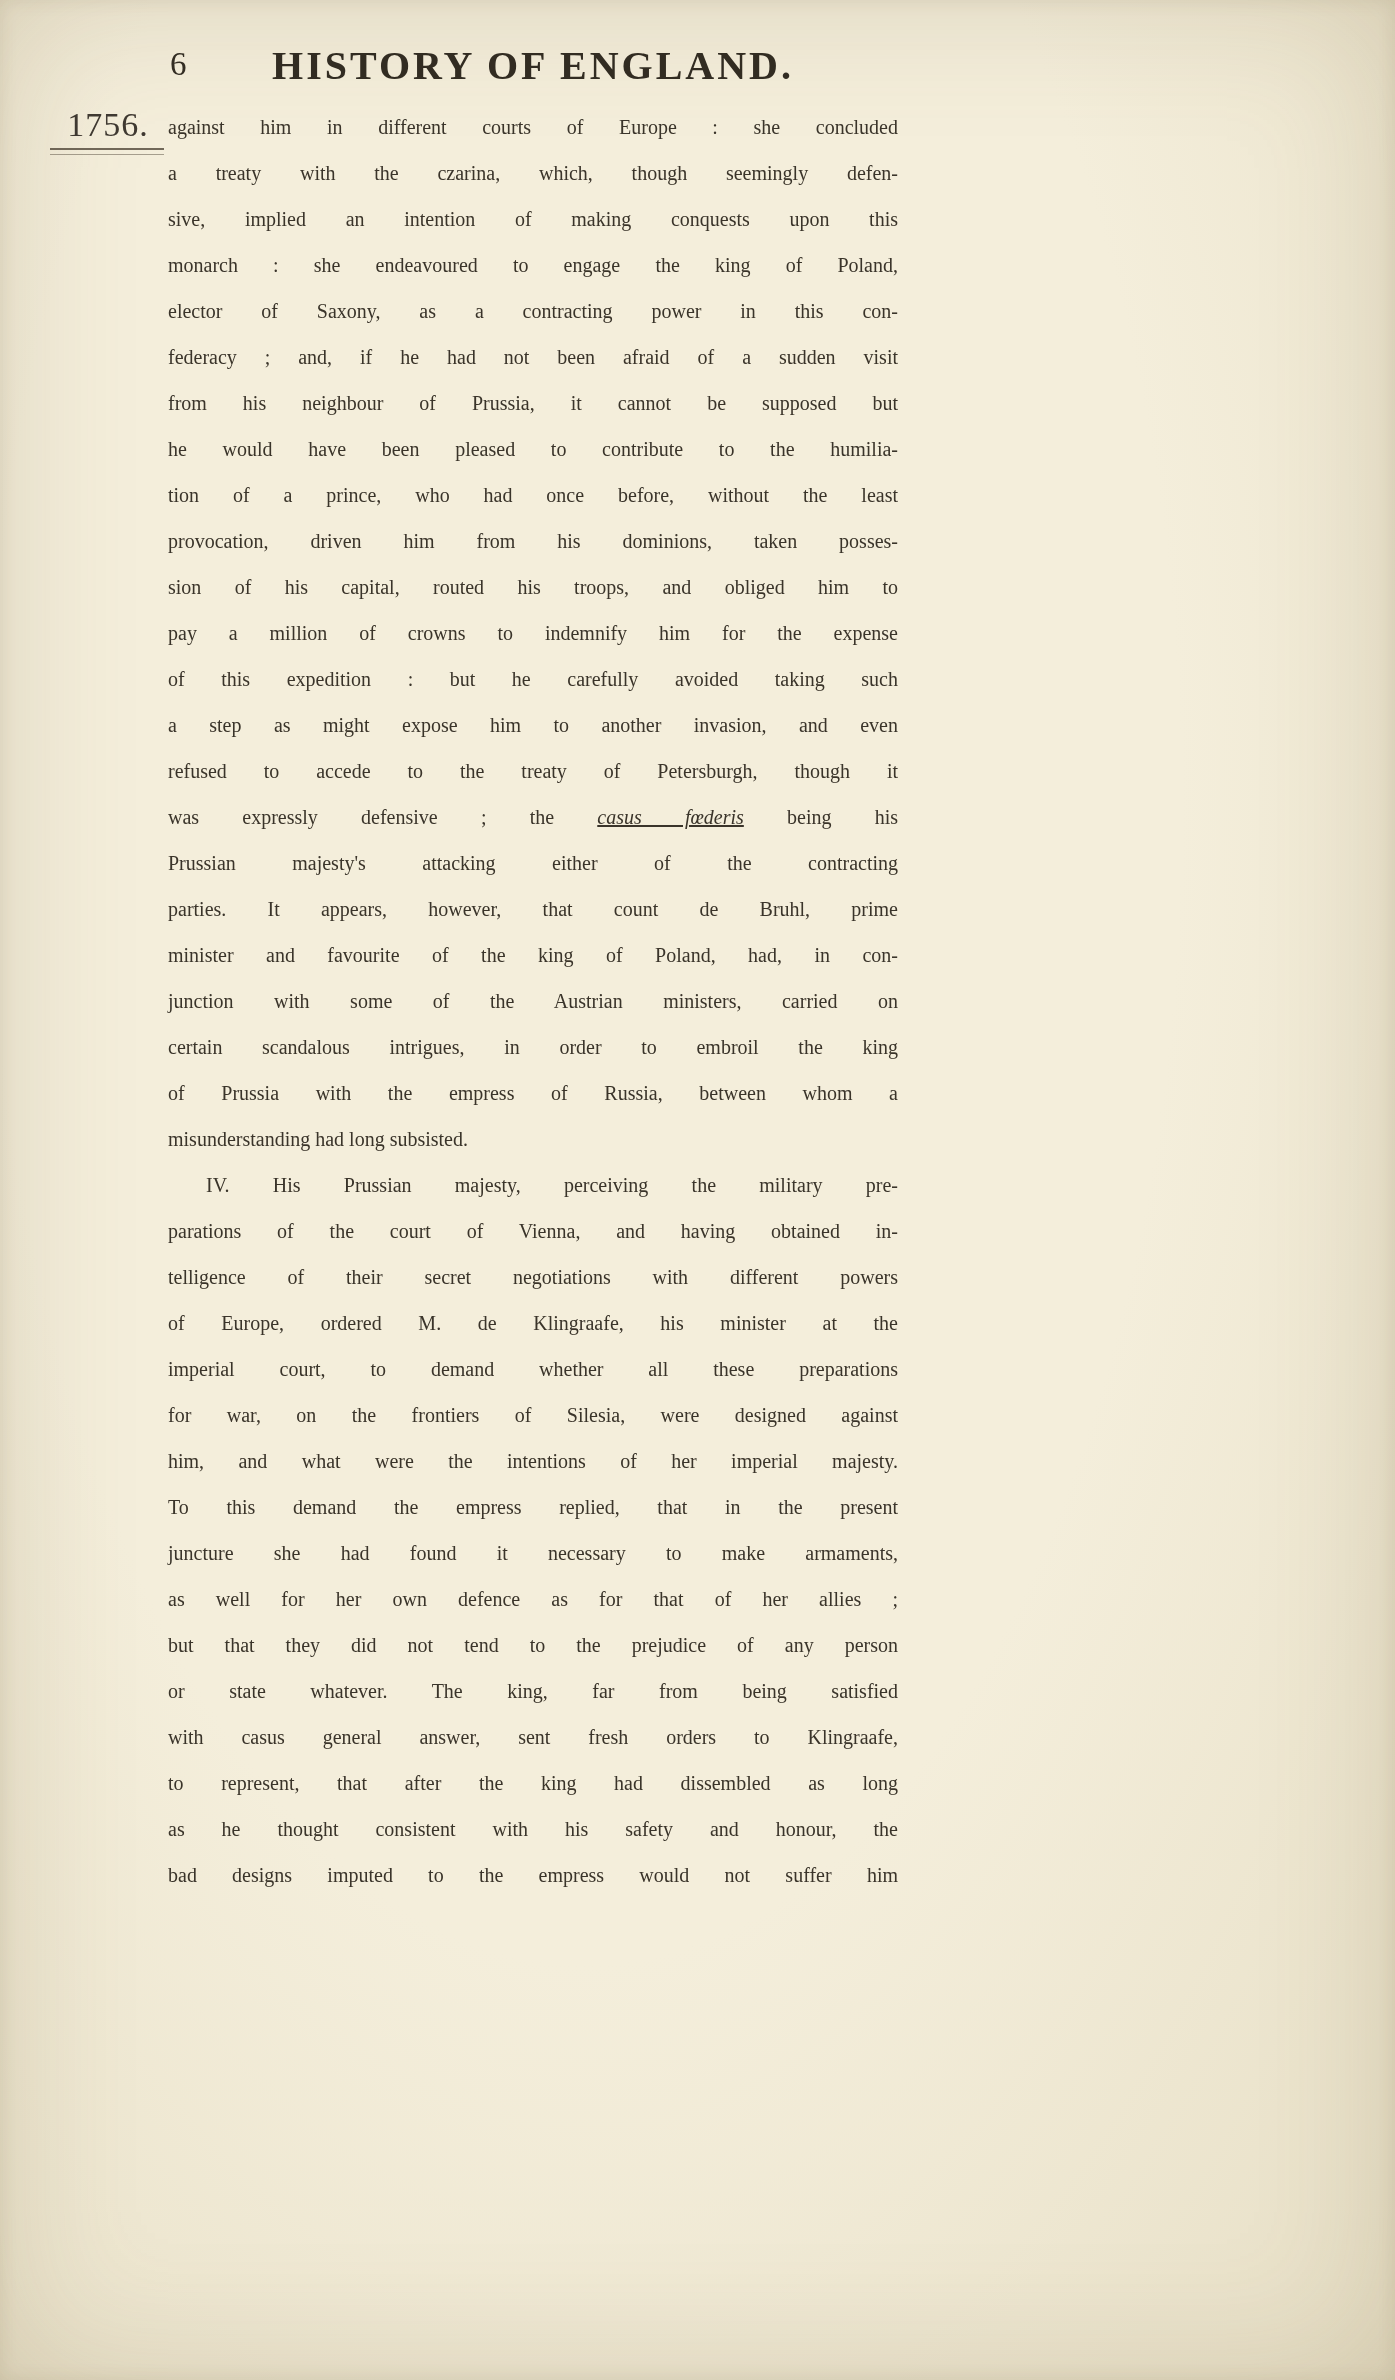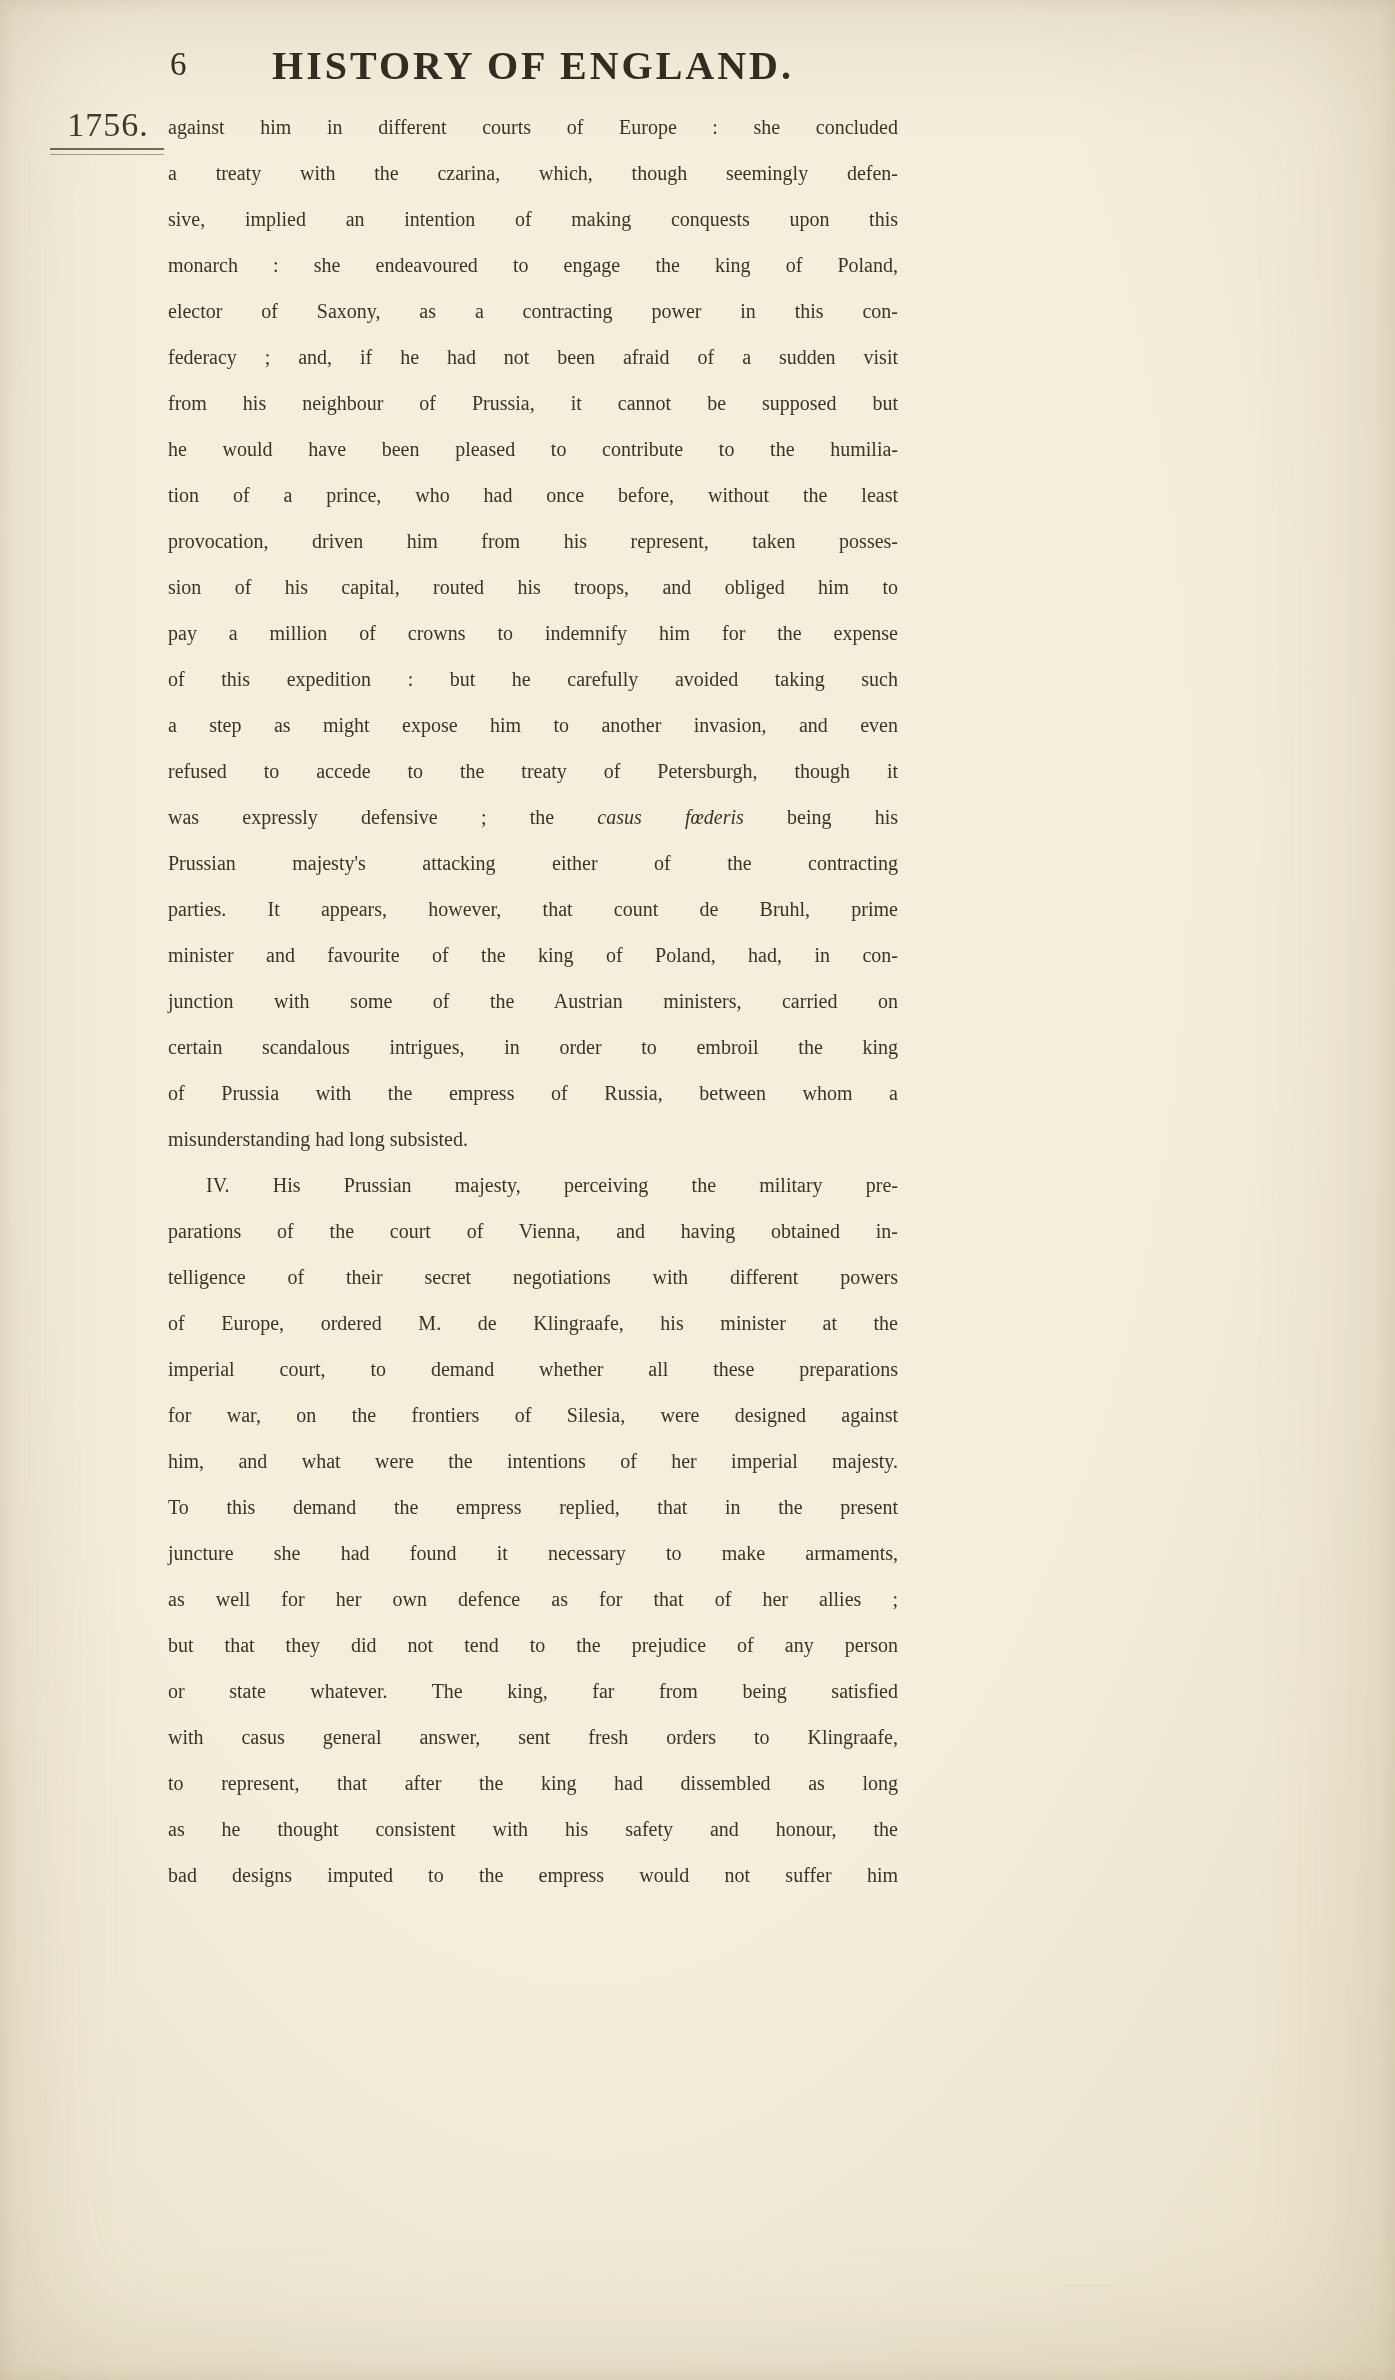--- a/index.html
+++ b/index.html
@@ -50,21 +50,21 @@
     color:var(--ink);
   }
   .paragraph{margin:0;}
   .line{
     text-align:justify;
     text-align-last:justify;
     white-space:normal;
   }
   .line.flush{text-align-last:left;}
   .line.indent{text-indent:38px;}
-  .line i{font-style:italic;}
+  .line i{font-style:italic;text-decoration:underline;}
 </style>
 </head>
 <body>
 
 <div class="page">
 
   <div class="page-number">6</div>
 
   <div class="running-title">HISTORY OF ENGLAND.</div>
 
@@ -76,21 +76,21 @@
       <div class="paragraph">
         <div class="line"><span>against him in different courts of Europe : she concluded</span></div>
         <div class="line"><span>a treaty with the czarina, which, though seemingly defen-</span></div>
         <div class="line"><span>sive, implied an intention of making conquests upon this</span></div>
         <div class="line"><span>monarch : she endeavoured to engage the king of Poland,</span></div>
         <div class="line"><span>elector of Saxony, as a contracting power in this con-</span></div>
         <div class="line"><span>federacy ; and, if he had not been afraid of a sudden visit</span></div>
         <div class="line"><span>from his neighbour of Prussia, it cannot be supposed but</span></div>
         <div class="line"><span>he would have been pleased to contribute to the humilia-</span></div>
         <div class="line"><span>tion of a prince, who had once before, without the least</span></div>
-        <div class="line"><span>provocation, driven him from his represent, taken posses-</span></div>
+        <div class="line"><span>provocation, driven him from his dominions, taken posses-</span></div>
         <div class="line"><span>sion of his capital, routed his troops, and obliged him to</span></div>
         <div class="line"><span>pay a million of crowns to indemnify him for the expense</span></div>
         <div class="line"><span>of this expedition : but he carefully avoided taking such</span></div>
         <div class="line"><span>a step as might expose him to another invasion, and even</span></div>
         <div class="line"><span>refused to accede to the treaty of Petersburgh, though it</span></div>
         <div class="line"><span>was expressly defensive ; the </span><i>casus fœderis</i><span> being his</span></div>
         <div class="line"><span>Prussian majesty's attacking either of the contracting</span></div>
         <div class="line"><span>parties. It appears, however, that count de Bruhl, prime</span></div>
         <div class="line"><span>minister and favourite of the king of Poland, had, in con-</span></div>
         <div class="line"><span>junction with some of the Austrian ministers, carried on</span></div>

